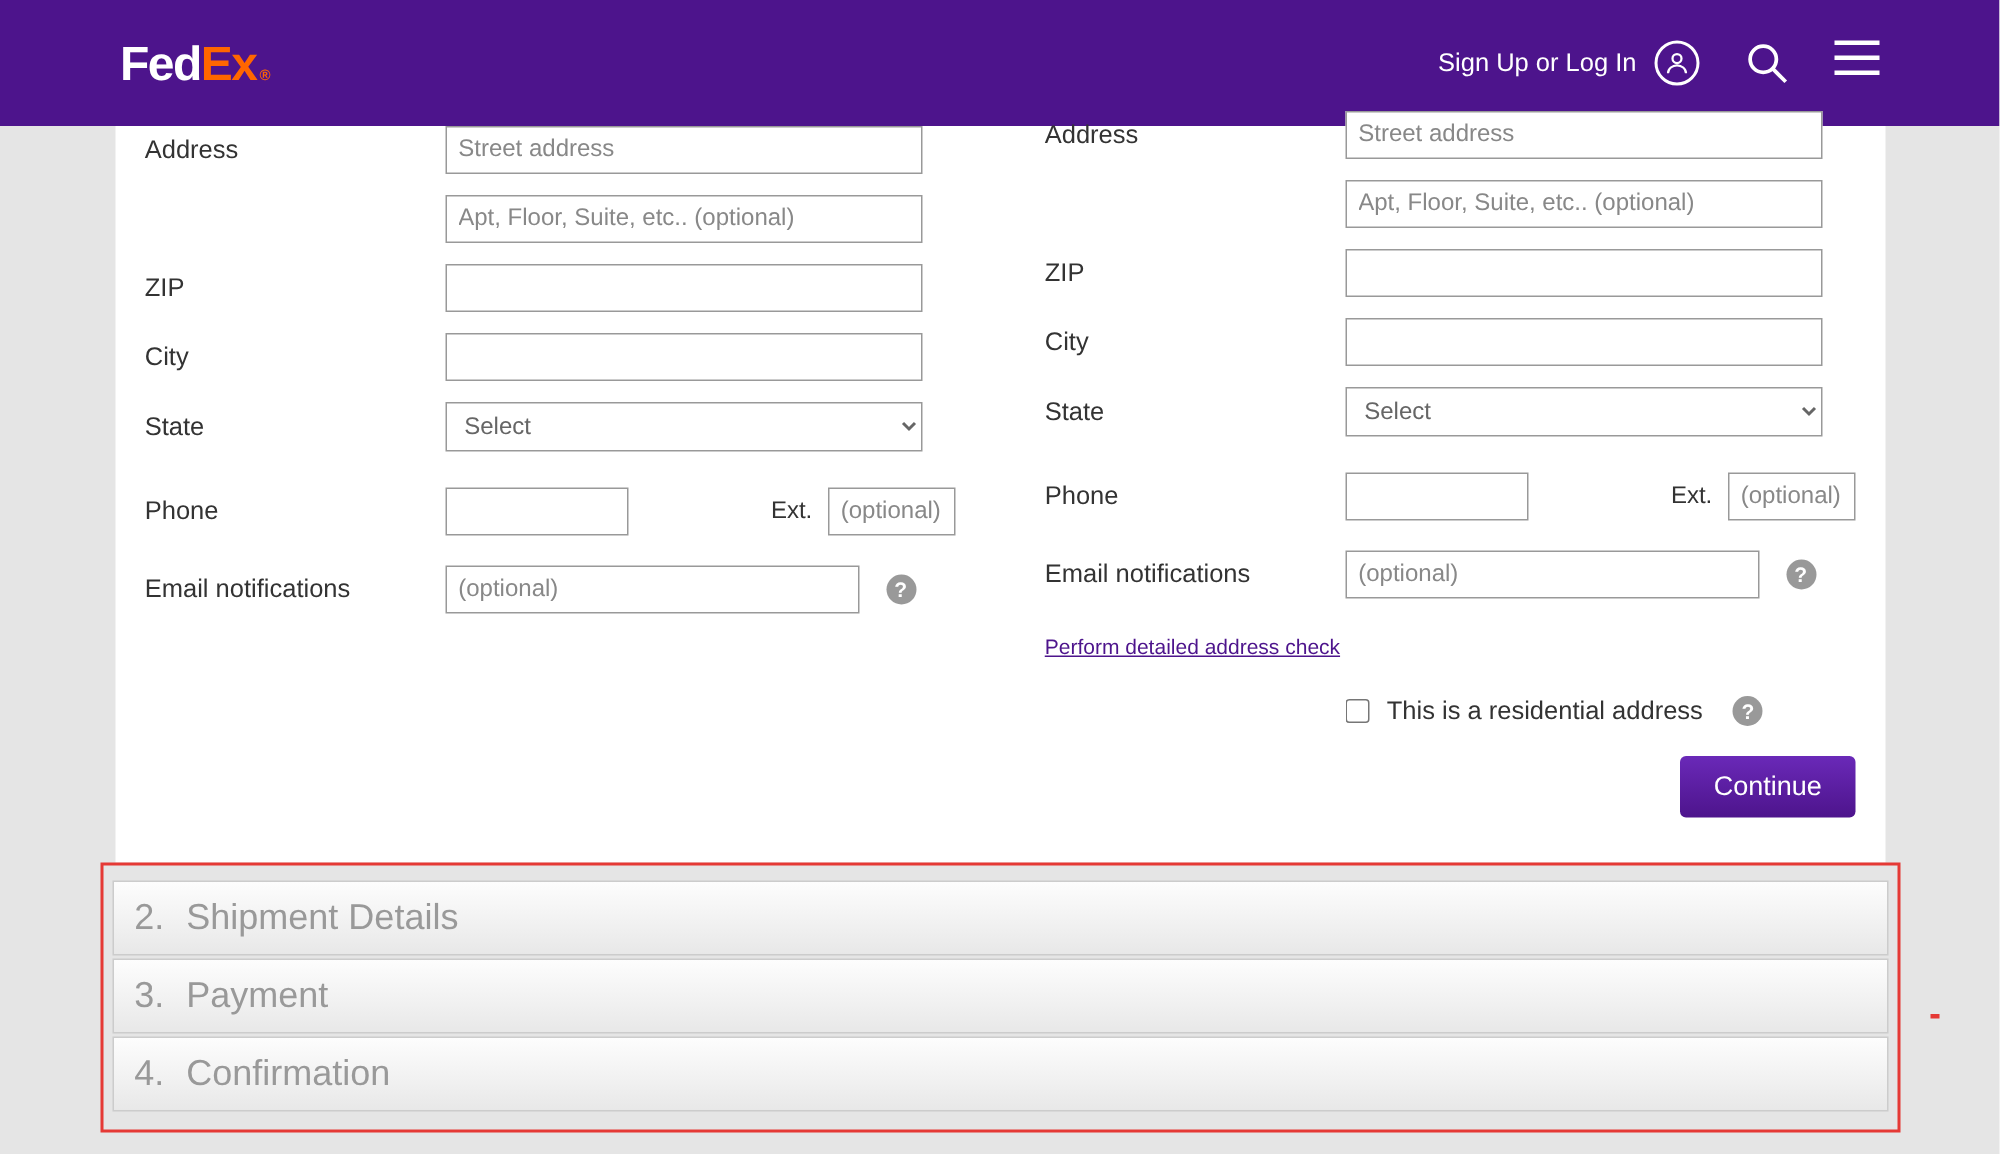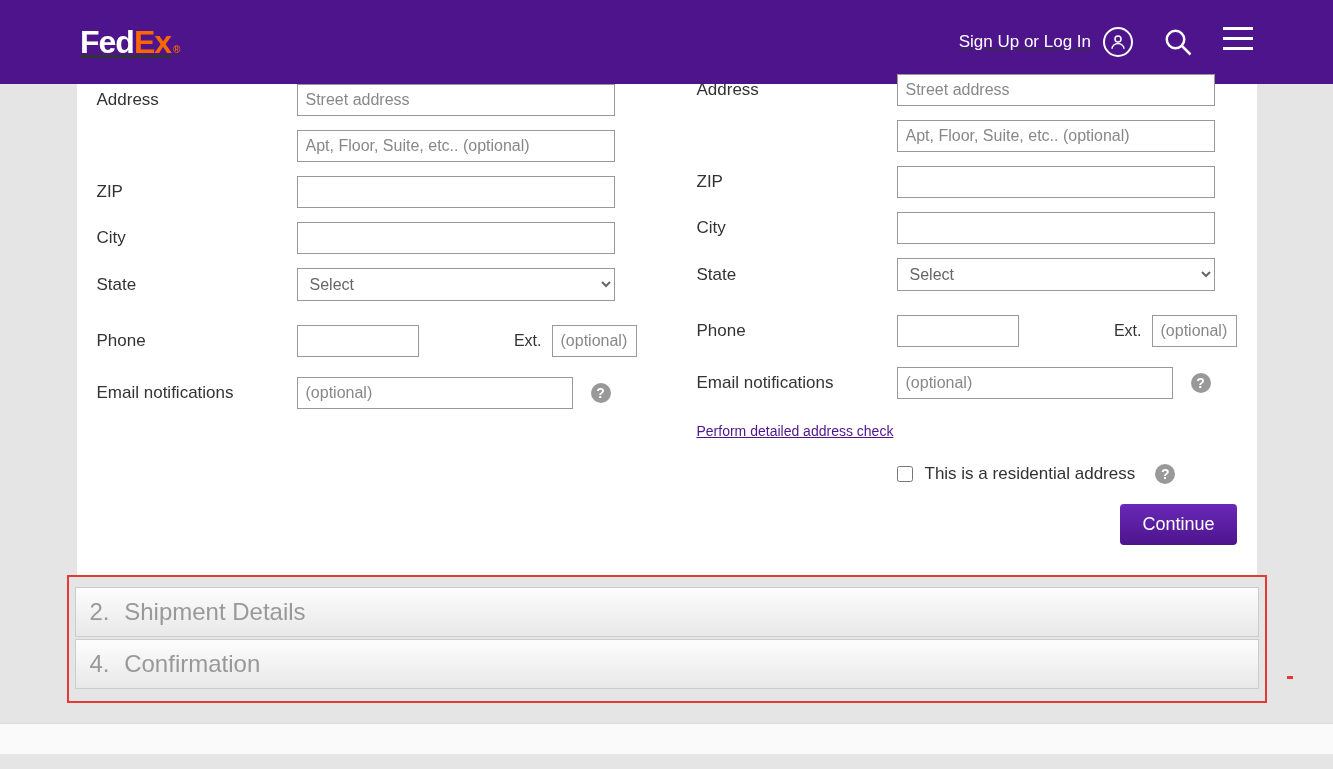--- a/index.html
+++ b/index.html
@@ -1,17 +1,17 @@
 <!DOCTYPE html>
 <html><head>
 <meta charset="utf-8">
 <style>
 * { box-sizing: border-box; margin: 0; padding: 0; }
 body { font-family: Arial, Helvetica, sans-serif; background: #e5e5e5; color: #333; }
-.header { background: #4d148c; height: 84px; display: flex; align-items: center; justify-content: space-between; padding: 0 80px; text-decoration: underline; }
+.header { background: #4d148c; height: 84px; display: flex; align-items: center; justify-content: space-between; padding: 0 80px; }
 .logo { display: flex; align-items: baseline; font-weight: bold; font-size: 32px; letter-spacing: -1px; }
 .logo-fed { color: #fff; }
 .logo-ex { color: #ff6600; }
 .logo-reg { color: #ff6600; font-size: 10px; margin-left: 2px; }
 .header-right { display: flex; align-items: flex-start; gap: 30px; }
 .signin { color: #fff; font-size: 17px; display: flex; align-items: center; gap: 12px; cursor: pointer; }
 .user-icon { width: 30px; height: 30px; border: 2px solid #fff; border-radius: 50%; display: flex; align-items: center; justify-content: center; }
 .user-icon svg { width: 18px; height: 18px; }
 .search-icon { width: 30px; height: 30px; cursor: pointer; }
 .menu-icon { display: flex; flex-direction: column; gap: 7px; cursor: pointer; }
@@ -188,20 +188,24 @@
     <button class="continue-btn">Continue</button>
   </div>
 </div>
 
 <div class="accordion-wrap">
   <div class="accordion-item">
     <span class="acc-num">2.</span>
     <span>Shipment Details</span>
   </div>
   <div class="accordion-item">
+    <span class="acc-num">3.</span>
+    <span>Payment</span>
+  </div>
+  <div class="accordion-item">
     <span class="acc-num">4.</span>
     <span>Confirmation</span>
   </div>
 </div>
 
 <div class="footer">
   
   
   
 </div>

